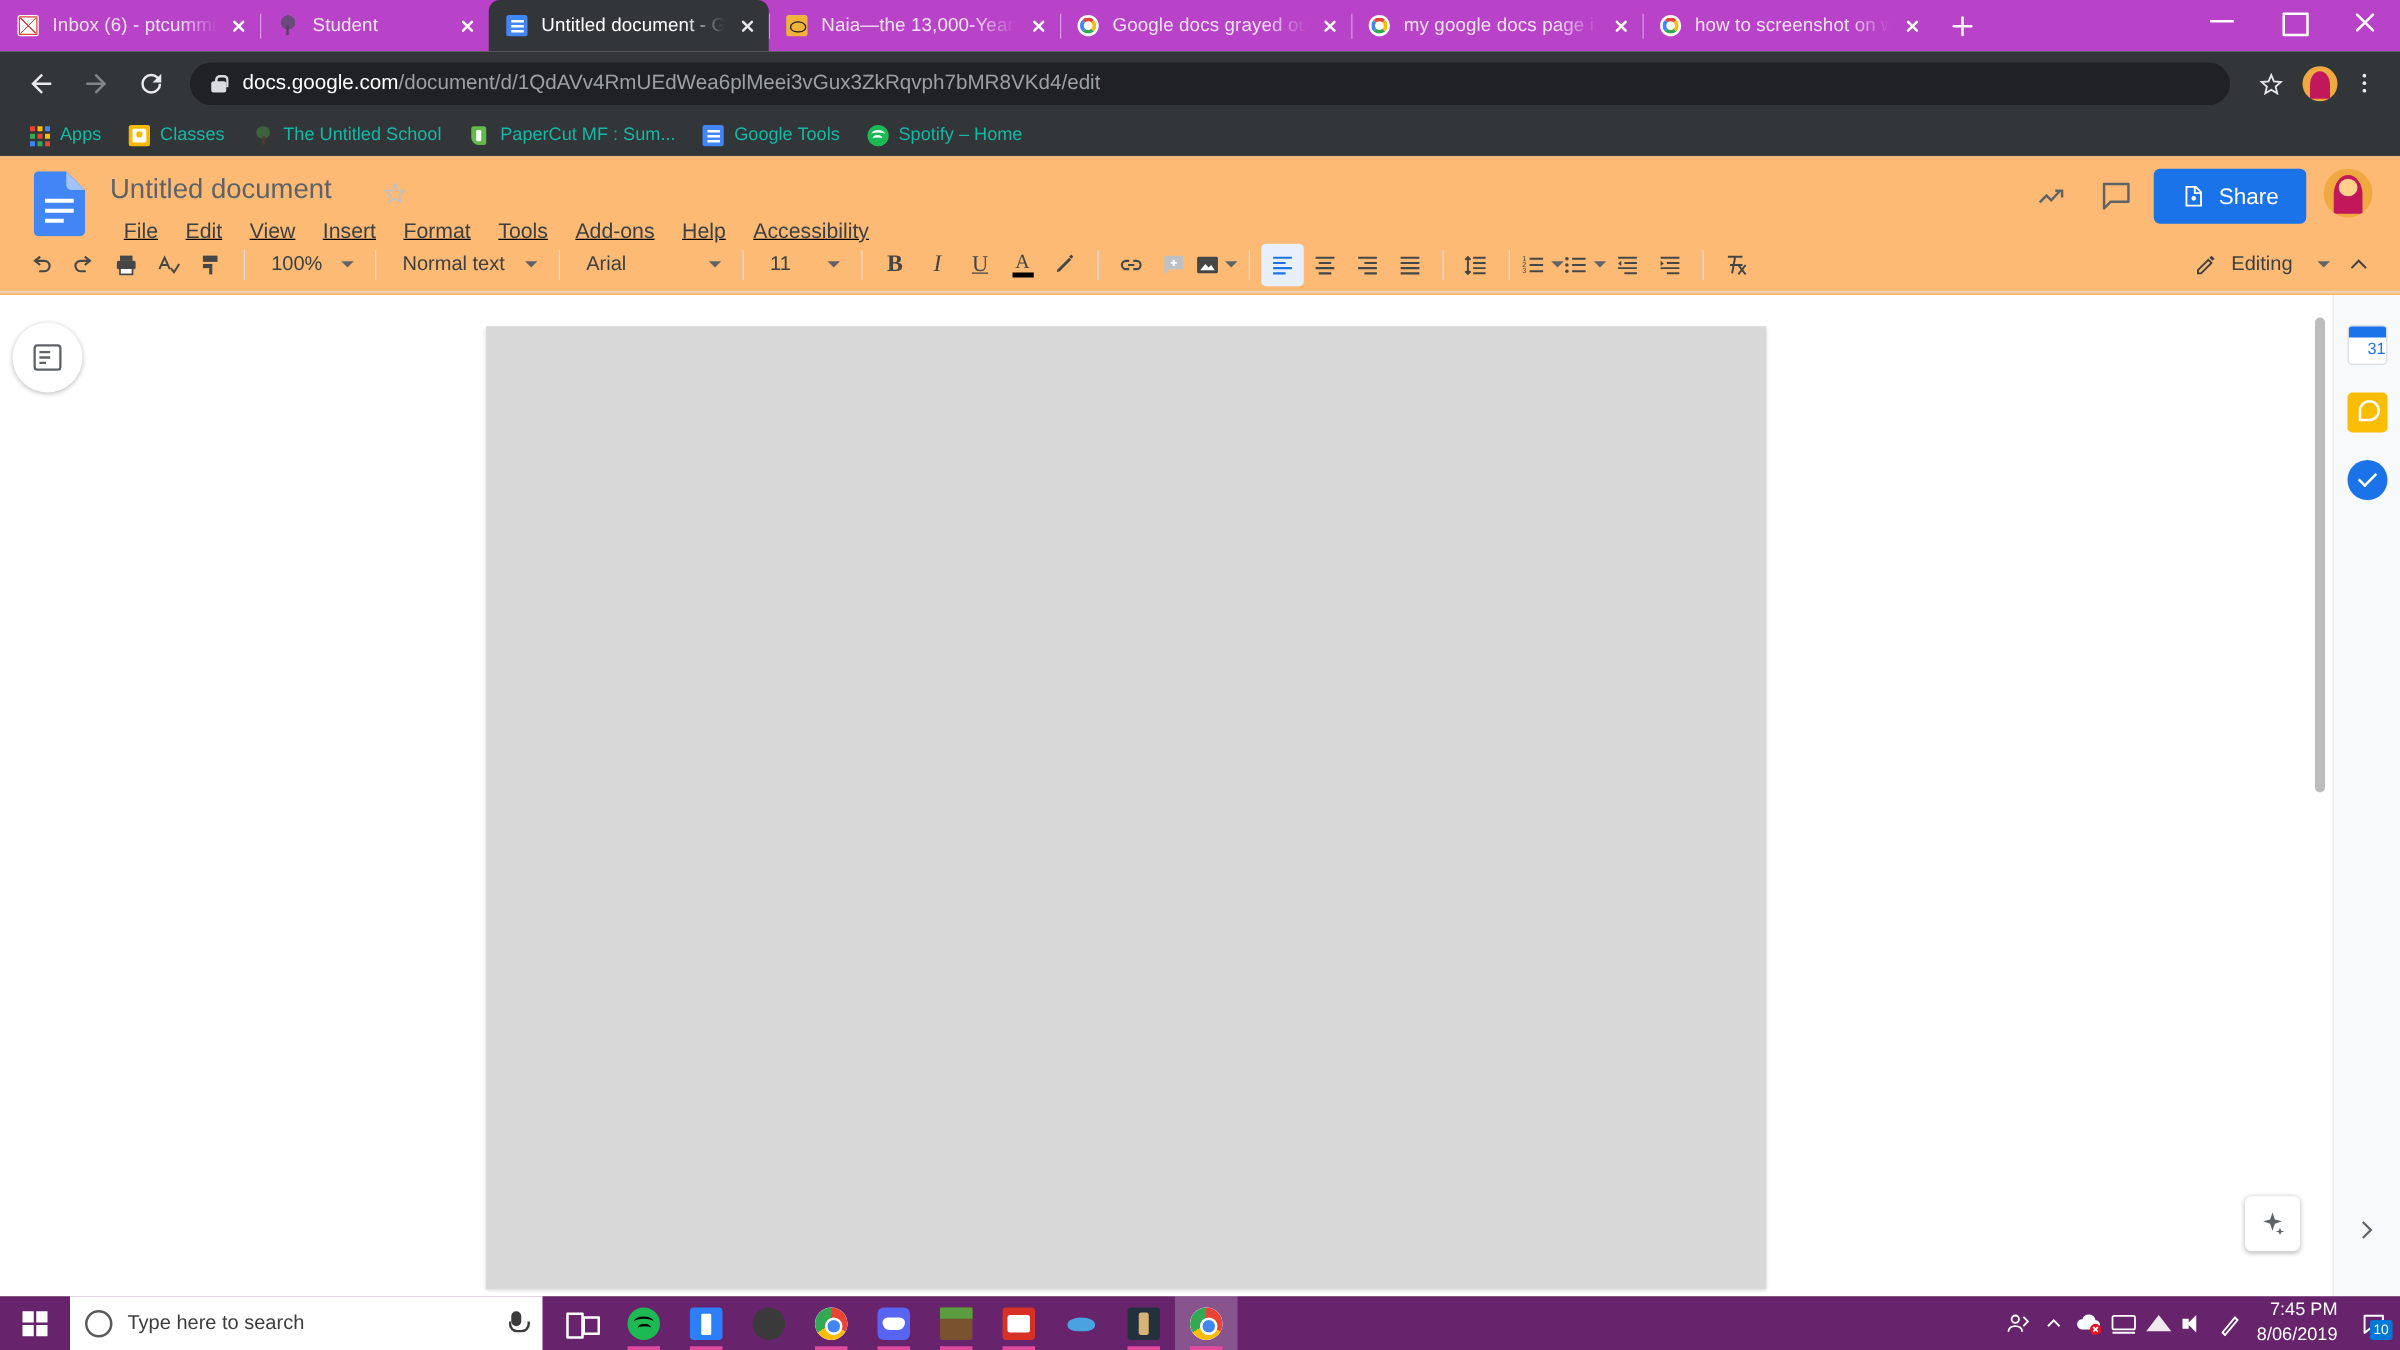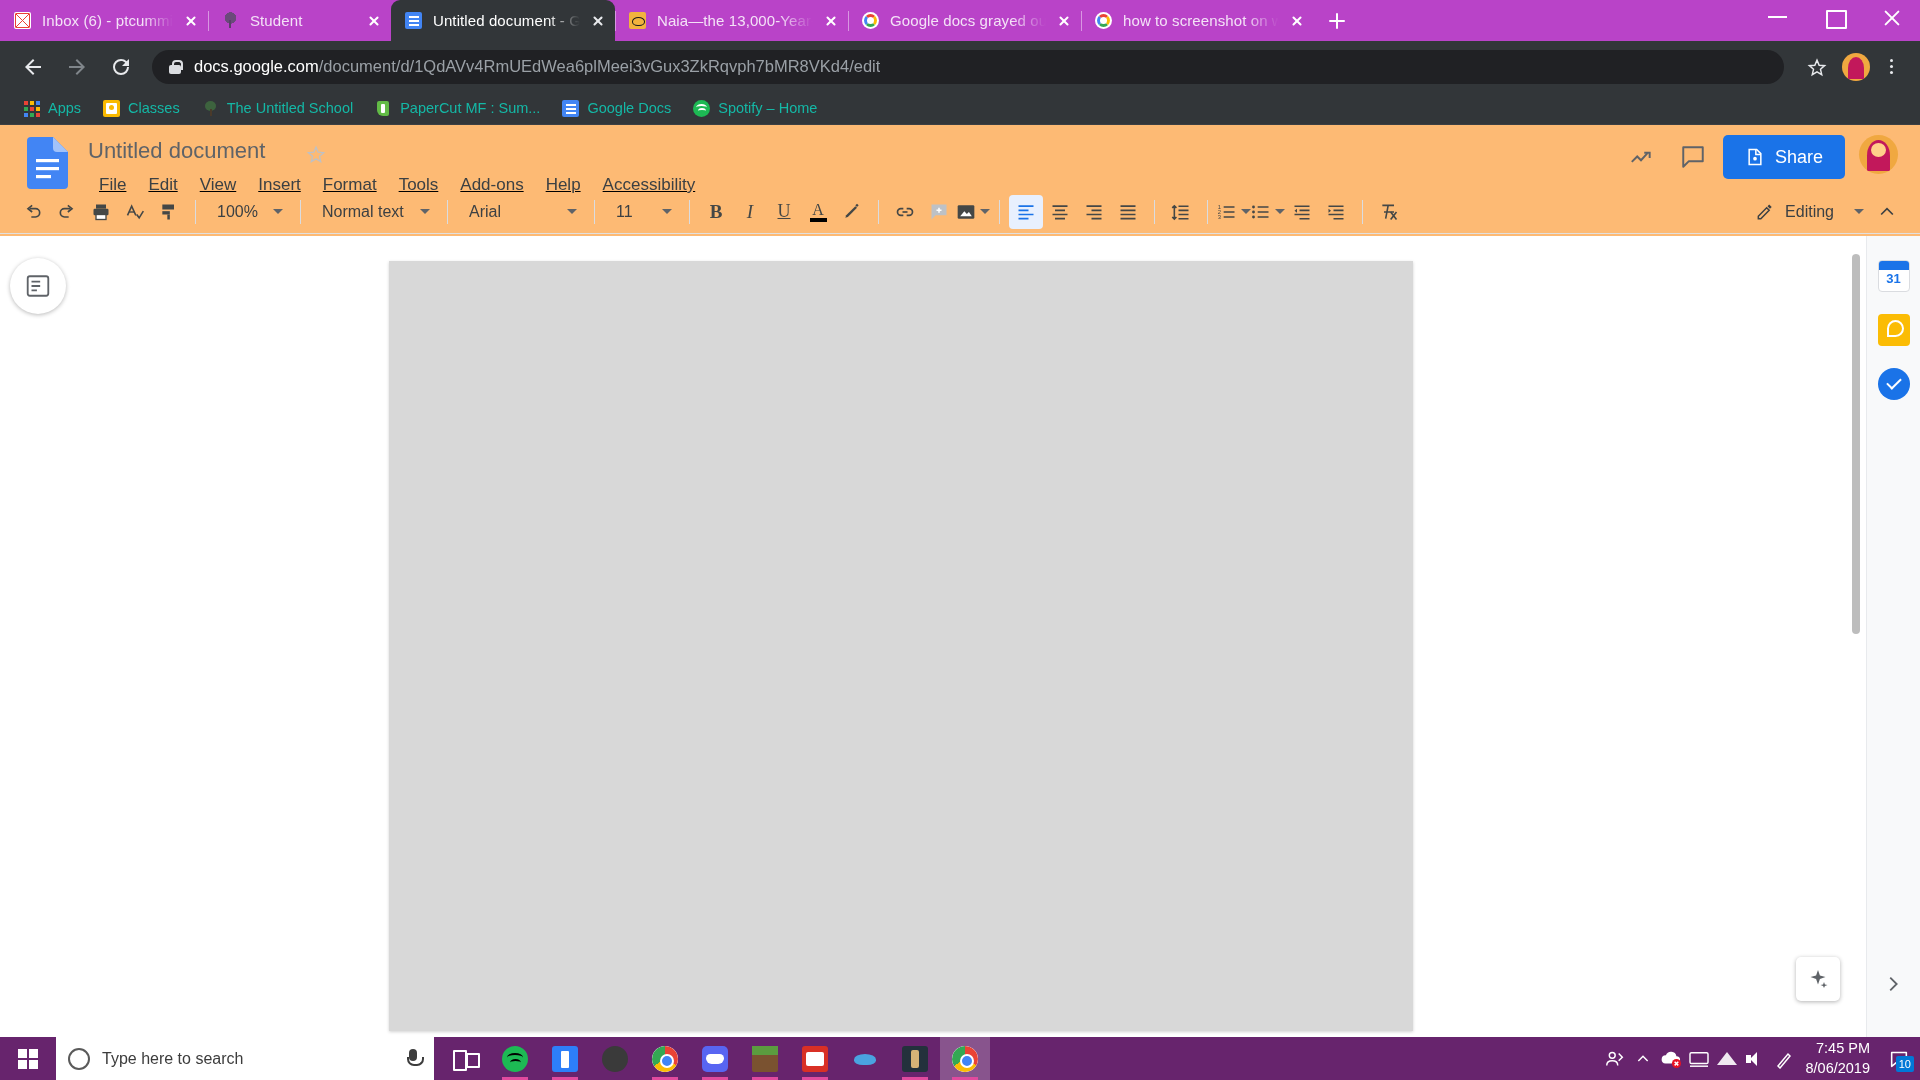--- a/index.html
+++ b/index.html
@@ -296,22 +296,22 @@
     position: absolute; right: 0; top: 0; width: 54px; bottom: 0;
     background: #f8f9fa; border-left: 1px solid #e8eaed;
     display: flex; flex-direction: column; align-items: center; padding-top: 24px; gap: 22px;
   }
   .rail-icon { width: 32px; height: 32px; border-radius: 4px; position: relative; }
   .rail-cal { background: #ffffff; border: 1px solid #dadce0; overflow: hidden; }
   .rail-cal::before {
     content: ""; position: absolute; left: 0; right: 0; top: 0; height: 9px; background: #1a73e8;
   }
   .rail-cal span {
-    position: absolute; left: 0; right: 0; top: 10px; text-align: center;
-    font-size: 13px; color: #1a73e8; font-weight: bold;
+    position: absolute; left: 0; right: 0; top: 10px; text-align: right;
+    font-size: 13px; color: #1a73e8; font-weight: normal;
   }
   .rail-keep { background: #fbbc04; border-radius: 4px; position: relative; }
   .rail-keep::after {
     content: ""; position: absolute; left: 9px; top: 6px; width: 13px; height: 13px;
     border: 2px solid #fff; border-radius: 50% 50% 50% 0;
   }
   .rail-tasks { background: #1a73e8; border-radius: 50%; position: relative; }
   .rail-tasks::after {
     content: ""; position: absolute; left: 9px; top: 10px; width: 12px; height: 6px;
     border-left: 2.5px solid #fff; border-bottom: 2.5px solid #fff; transform: rotate(-45deg);
@@ -484,20 +484,25 @@
       <span class="tab-title">Naia—the 13,000-Year-</span>
       <span class="tab-close"></span>
     </div>
 
     <div class="tab" style="width:233px">
       <span class="tab-favicon fav-google"></span>
       <span class="tab-title">Google docs grayed ou</span>
       <span class="tab-close"></span>
     </div>
 
+    <div class="tab" style="width:233px">
+      <span class="tab-favicon fav-google"></span>
+      <span class="tab-title">my google docs page i</span>
+      <span class="tab-close"></span>
+    </div>
 
     <div class="tab" style="width:233px">
       <span class="tab-favicon fav-google"></span>
       <span class="tab-title">how to screenshot on w</span>
       <span class="tab-close"></span>
     </div>
 
     <div class="newtab"></div>
 
     <div class="wincontrols">
@@ -550,21 +555,21 @@
     <div class="bm">
       <span class="bm-ico ico-tree"></span>
       <span class="bm-label">The Untitled School</span>
     </div>
     <div class="bm">
       <span class="bm-ico ico-papercut"></span>
       <span class="bm-label">PaperCut MF : Sum...</span>
     </div>
     <div class="bm">
       <span class="bm-ico ico-gdocs"></span>
-      <span class="bm-label">Google Docs</span>
+      <span class="bm-label">Google Tools</span>
     </div>
     <div class="bm">
       <span class="bm-ico ico-spotify"></span>
       <span class="bm-label">Spotify – Home</span>
     </div>
   </div>
 
   <div class="docs">
 
     <div class="docs-header">

